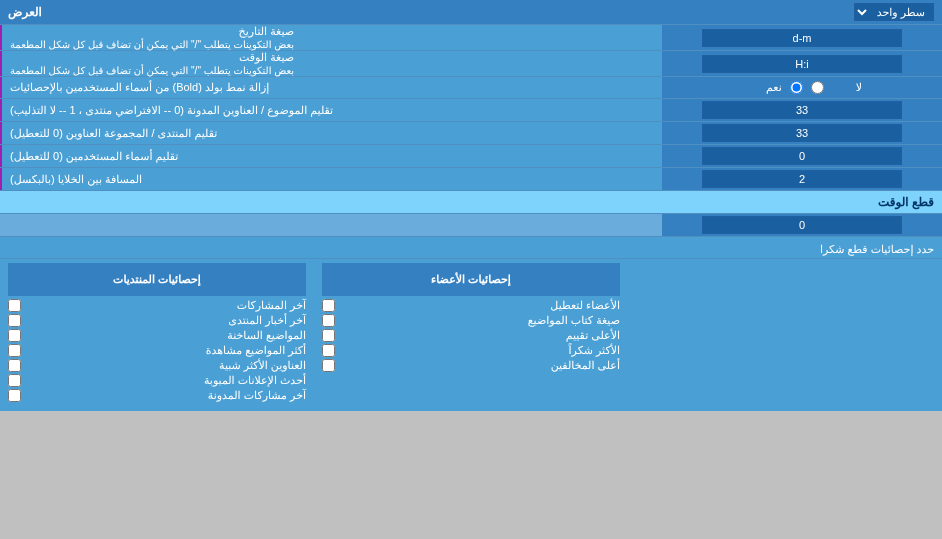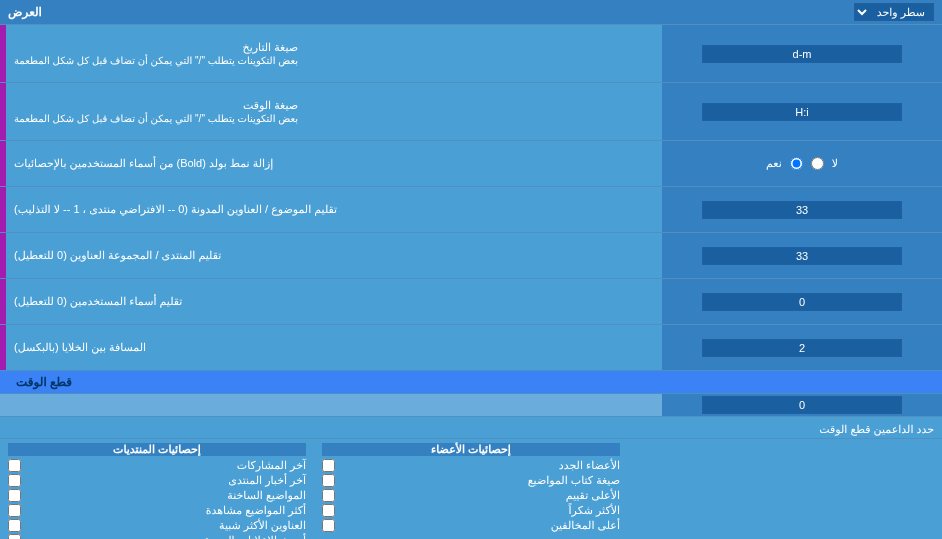--- a/index.html
+++ b/index.html
@@ -19,27 +19,27 @@
     .row {
       display: flex;
       align-items: stretch;
       border-bottom: 1px solid #5090c0;
     }
 
     .row-label {
       flex: 1;
       background: #4a9fd4;
       color: #fff;
-      padding: 16px 8px;
+      padding: 0 8px;
       text-align: right;
       font-size: 11px;
       display: flex;
       align-items: center;
       justify-content: flex-end;
-      border-left: 6px solid #a21caf;
+      border-left: 2px solid #a21caf;
     }
 
     .row-input {
       width: 280px;
       background: #3580c0;
       padding: 2px 4px;
       display: flex;
       align-items: center;
       justify-content: center;
     }
@@ -58,40 +58,41 @@
     .select-field {
       background: #1a5fa0;
       color: #fff;
       border: 1px solid #2060a0;
       padding: 1px 4px;
       font-size: 11px;
       font-family: Arial, Tahoma, sans-serif;
     }
 
     .section-header {
-      background: #3b82f6;
+      background: #7dd3fc;
       color: #003366;
-      text-align: left;
-      padding: 4px 16px;
+      text-align: right;
+      padding: 4px 8px;
       font-size: 12px;
       font-weight: bold;
       border-bottom: 1px solid #5090c0;
     }
 
     .radio-row {
       display: flex;
       align-items: center;
       justify-content: flex-end;
       gap: 8px;
       padding: 2px 4px;
     }
 
     .radio-label {
       color: #fff;
       font-size: 11px;
+      margin-left: 24px;
     }
 
     
     .bottom-section {
       background: #4a9fd4;
       padding: 4px 0;
     }
 
     .bottom-label-row {
       display: flex;
@@ -117,21 +118,21 @@
       flex: 1;
       padding: 2px 8px;
     }
 
     .checkbox-col-header {
       background: #3580c0;
       color: #fff;
       font-size: 11px;
       font-weight: bold;
       text-align: center;
-      padding: 0 4px;
+      padding: 10px 4px;
       margin-bottom: 2px;
     }
 
     .checkbox-item {
       display: flex;
       align-items: center;
       justify-content: space-between;
       gap: 14px;
       padding: 1px 0;
       color: #fff;
@@ -263,21 +264,21 @@
 
   <div class="row">
     <div class="row-input">
       <input class="input-field" type="text" value="0" style="">
     </div>
   </div>
 
   <div class="bottom-section">
 
     <div class="bottom-label-row">
-      <div class="bottom-label">حدد الداعمين قطع الوقت</div>
+      <div class="bottom-label">حدد إحصائيات قطع شكرا</div>
     </div>
 
     <div class="checkbox-columns">
 
       <div class="checkbox-col">
         <div class="checkbox-col-header">إحصائيات المنتديات</div>
         <div class="checkbox-item">
           <span>آخر المشاركات</span>
           <input type="checkbox" style="">
         </div>
@@ -294,26 +295,30 @@
           <input type="checkbox" style="">
         </div>
         <div class="checkbox-item">
           <span>العناوين الأكثر شبية</span>
           <input type="checkbox" style="">
         </div>
         <div class="checkbox-item">
           <span>أحدث الإعلانات المبوبة</span>
           <input type="checkbox" style="">
         </div>
+        <div class="checkbox-item">
+          <span>آخر مشاركات المدونة</span>
+          <input type="checkbox" style="">
+        </div>
       </div>
 
       <div class="checkbox-col">
         <div class="checkbox-col-header">إحصائيات الأعضاء</div>
         <div class="checkbox-item">
-          <span>الأعضاء الجدد</span>
+          <span>الأعضاء لتعطيل</span>
           <input type="checkbox" style="">
         </div>
         <div class="checkbox-item">
           <span>صيغة كتاب المواضيع</span>
           <input type="checkbox" style="">
         </div>
         <div class="checkbox-item">
           <span>الأعلى تقييم</span>
           <input type="checkbox" style="">
         </div>

